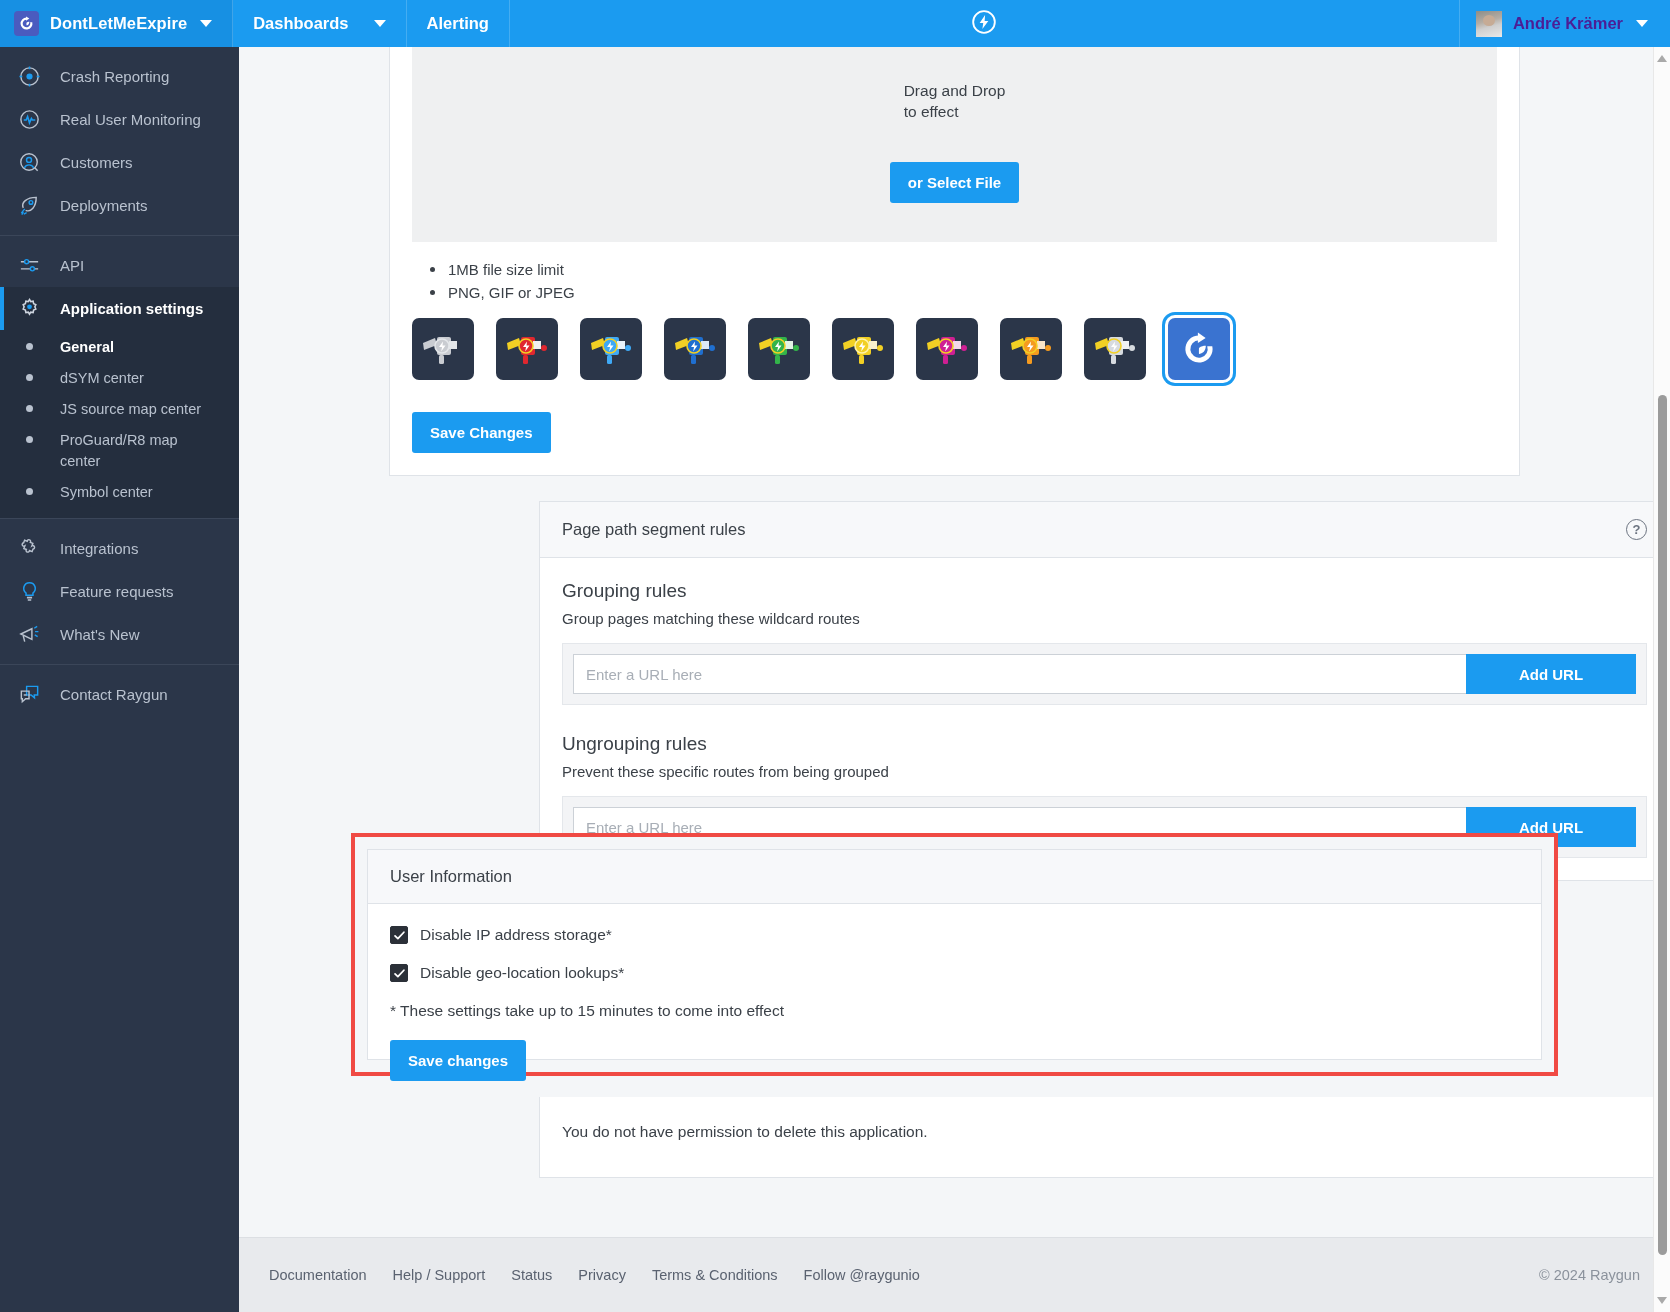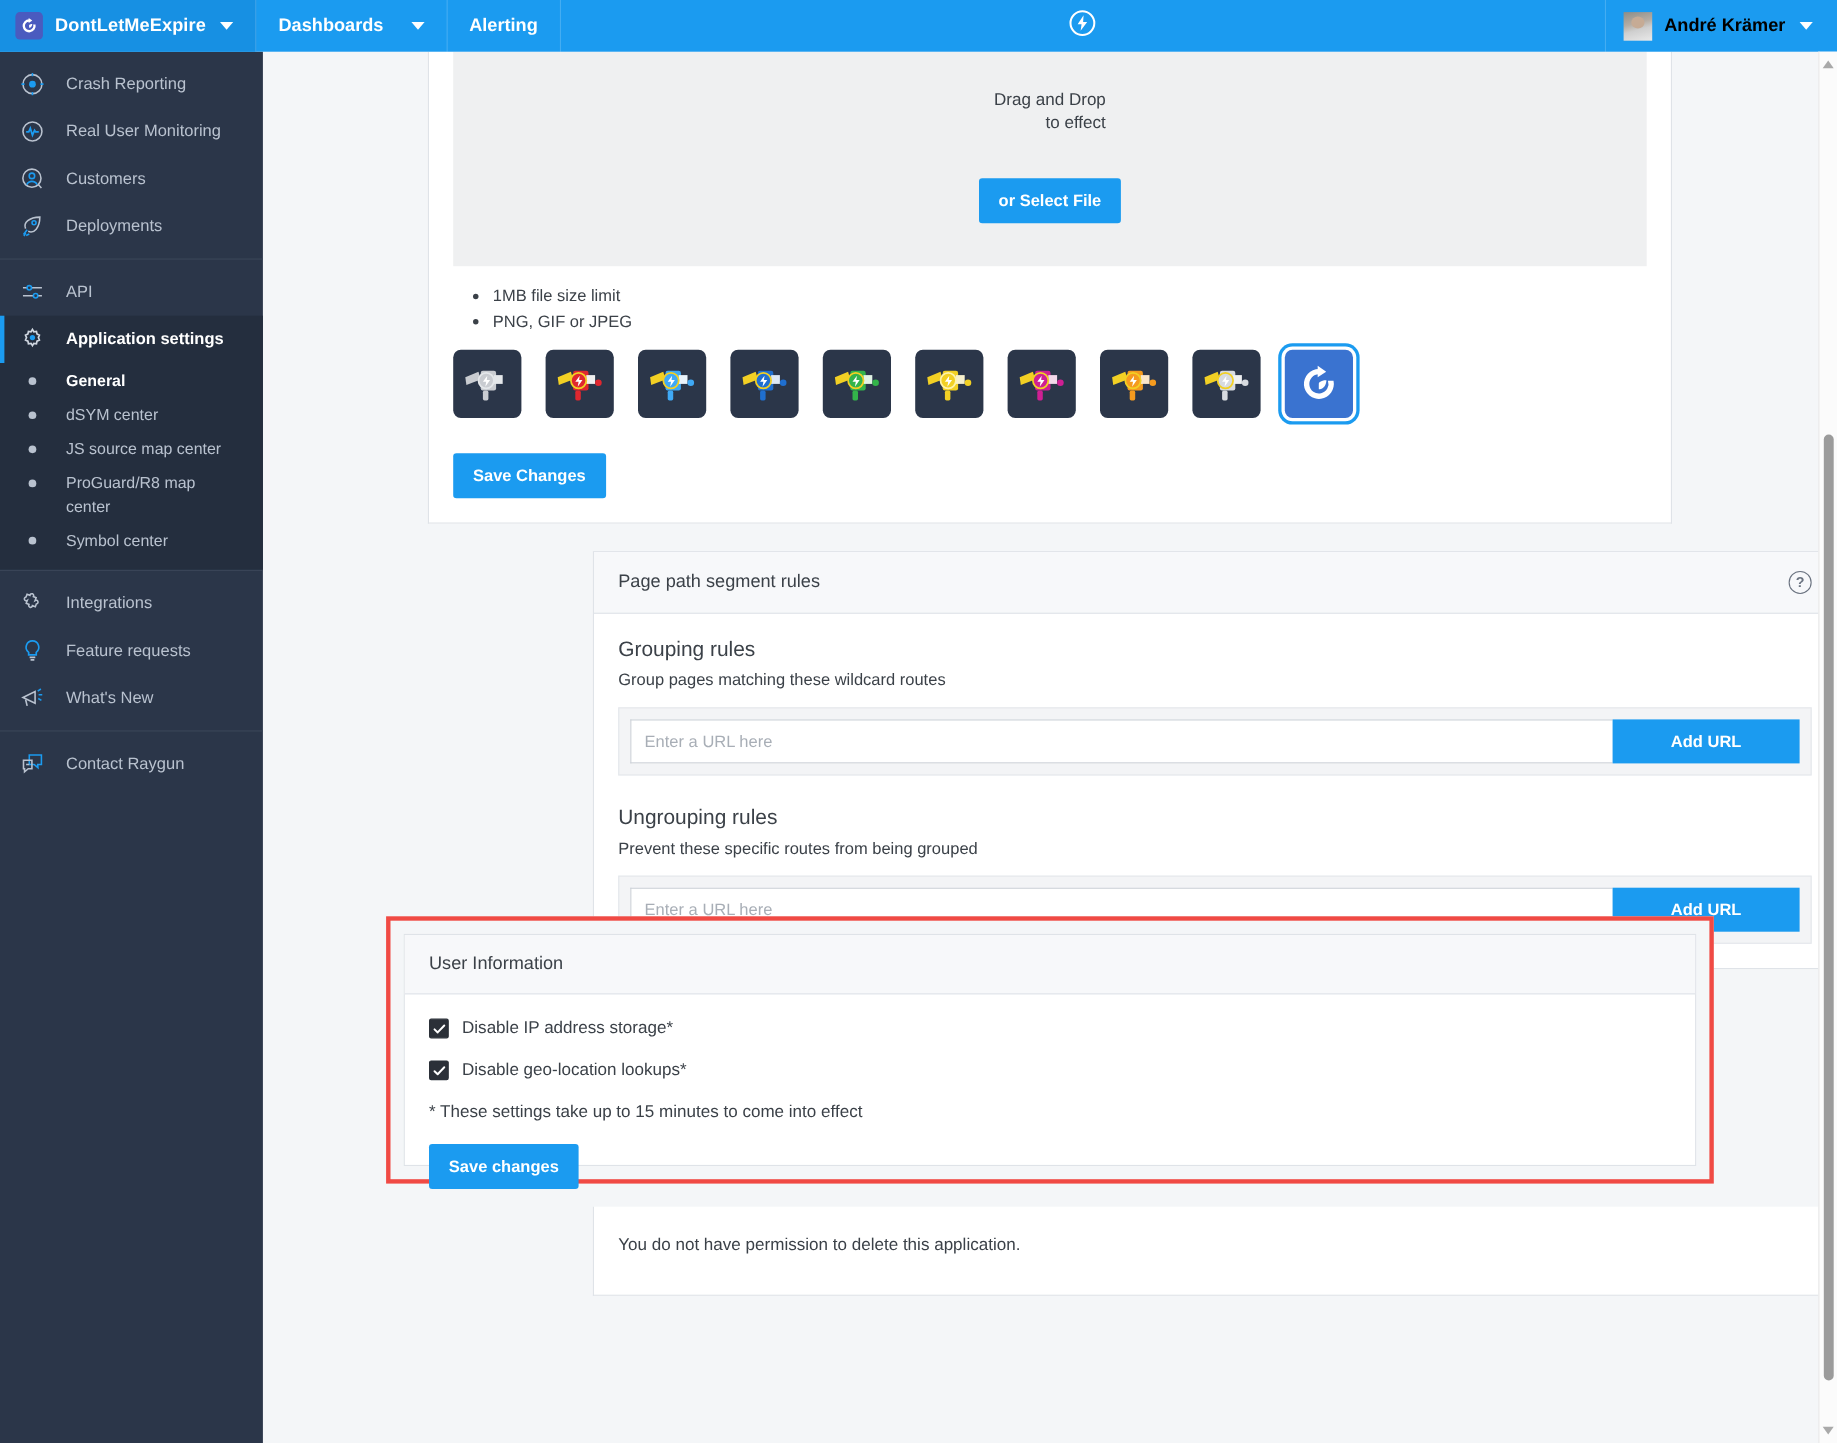--- a/index.html
+++ b/index.html
@@ -58,21 +58,21 @@
   .nav-avatar {
     width: 26px; height: 26px;
     background: linear-gradient(165deg,#8d8d87 0%,#b5ada4 40%,#cfcfcf 60%,#e9e9e9 100%);
     position: relative; overflow: hidden;
   }
   .nav-avatar::after {
     content: ""; position: absolute; left: 7px; top: 4px;
     width: 12px; height: 11px; border-radius: 50%;
     background: #c6ab95;
   }
-  .nav-user-name { color: #000000; font-size: 16.5px; font-weight: bold; }
+  .nav-user-name { color: #4c1d95; font-size: 16.5px; font-weight: bold; }
 
   
   .sidebar {
     position: absolute; top: 47px; left: 0;
     width: 239px; height: 1265px;
     background: #2b3649;
     z-index: 30;
   }
   .side-group { padding: 8px 0; }
   .side-group + .side-group { border-top: 1px solid #3b4659; }
@@ -148,21 +148,21 @@
     padding: 0 22px 22px 22px;
   }
   .dropzone {
     background: #eff0f1;
     height: 200px;
     display: flex; flex-direction: column;
     align-items: center; justify-content: center;
     gap: 40px;
   }
   .dz-text {
-    font-size: 15.5px; color: #3b4148; text-align: right; line-height: 1.35;
+    font-size: 15.5px; color: #3b4148; text-align: left; line-height: 1.35;
   }
   .btn-blue {
     background: #1b9bf0; color: #fff; border: none;
     font-family: "Liberation Sans", sans-serif;
     font-size: 15px; font-weight: bold;
     padding: 12px 18px; border-radius: 3px; cursor: pointer;
   }
   ul.notes { list-style: none; margin: 16px 0 0 18px; }
   ul.notes li {
     position: relative; padding-left: 18px;
@@ -646,19 +646,30 @@
       </div>
     </div>
   </div>
 
   <div class="panel" style="position:absolute; top:1050px; left:150px; width:1230px; border-top:none;">
     <div class="panel-body" style="padding:26px 22px 36px 22px;">
       <div class="perm-note">You do not have permission to delete this application.</div>
     </div>
   </div>
 
+  <div class="site-footer">
+    <div class="footer-links">
+      <a>Documentation</a>
+      <a>Help / Support</a>
+      <a>Status</a>
+      <a>Privacy</a>
+      <a>Terms &amp; Conditions</a>
+      <a>Follow @raygunio</a>
+    </div>
+    <div class="copyright">© 2024 Raygun</div>
+  </div>
 </div>
 
 <div class="vscroll">
   <div class="varrow up"></div>
   <div class="vthumb"></div>
   <div class="varrow down"></div>
 </div>
 
 </body></html>

